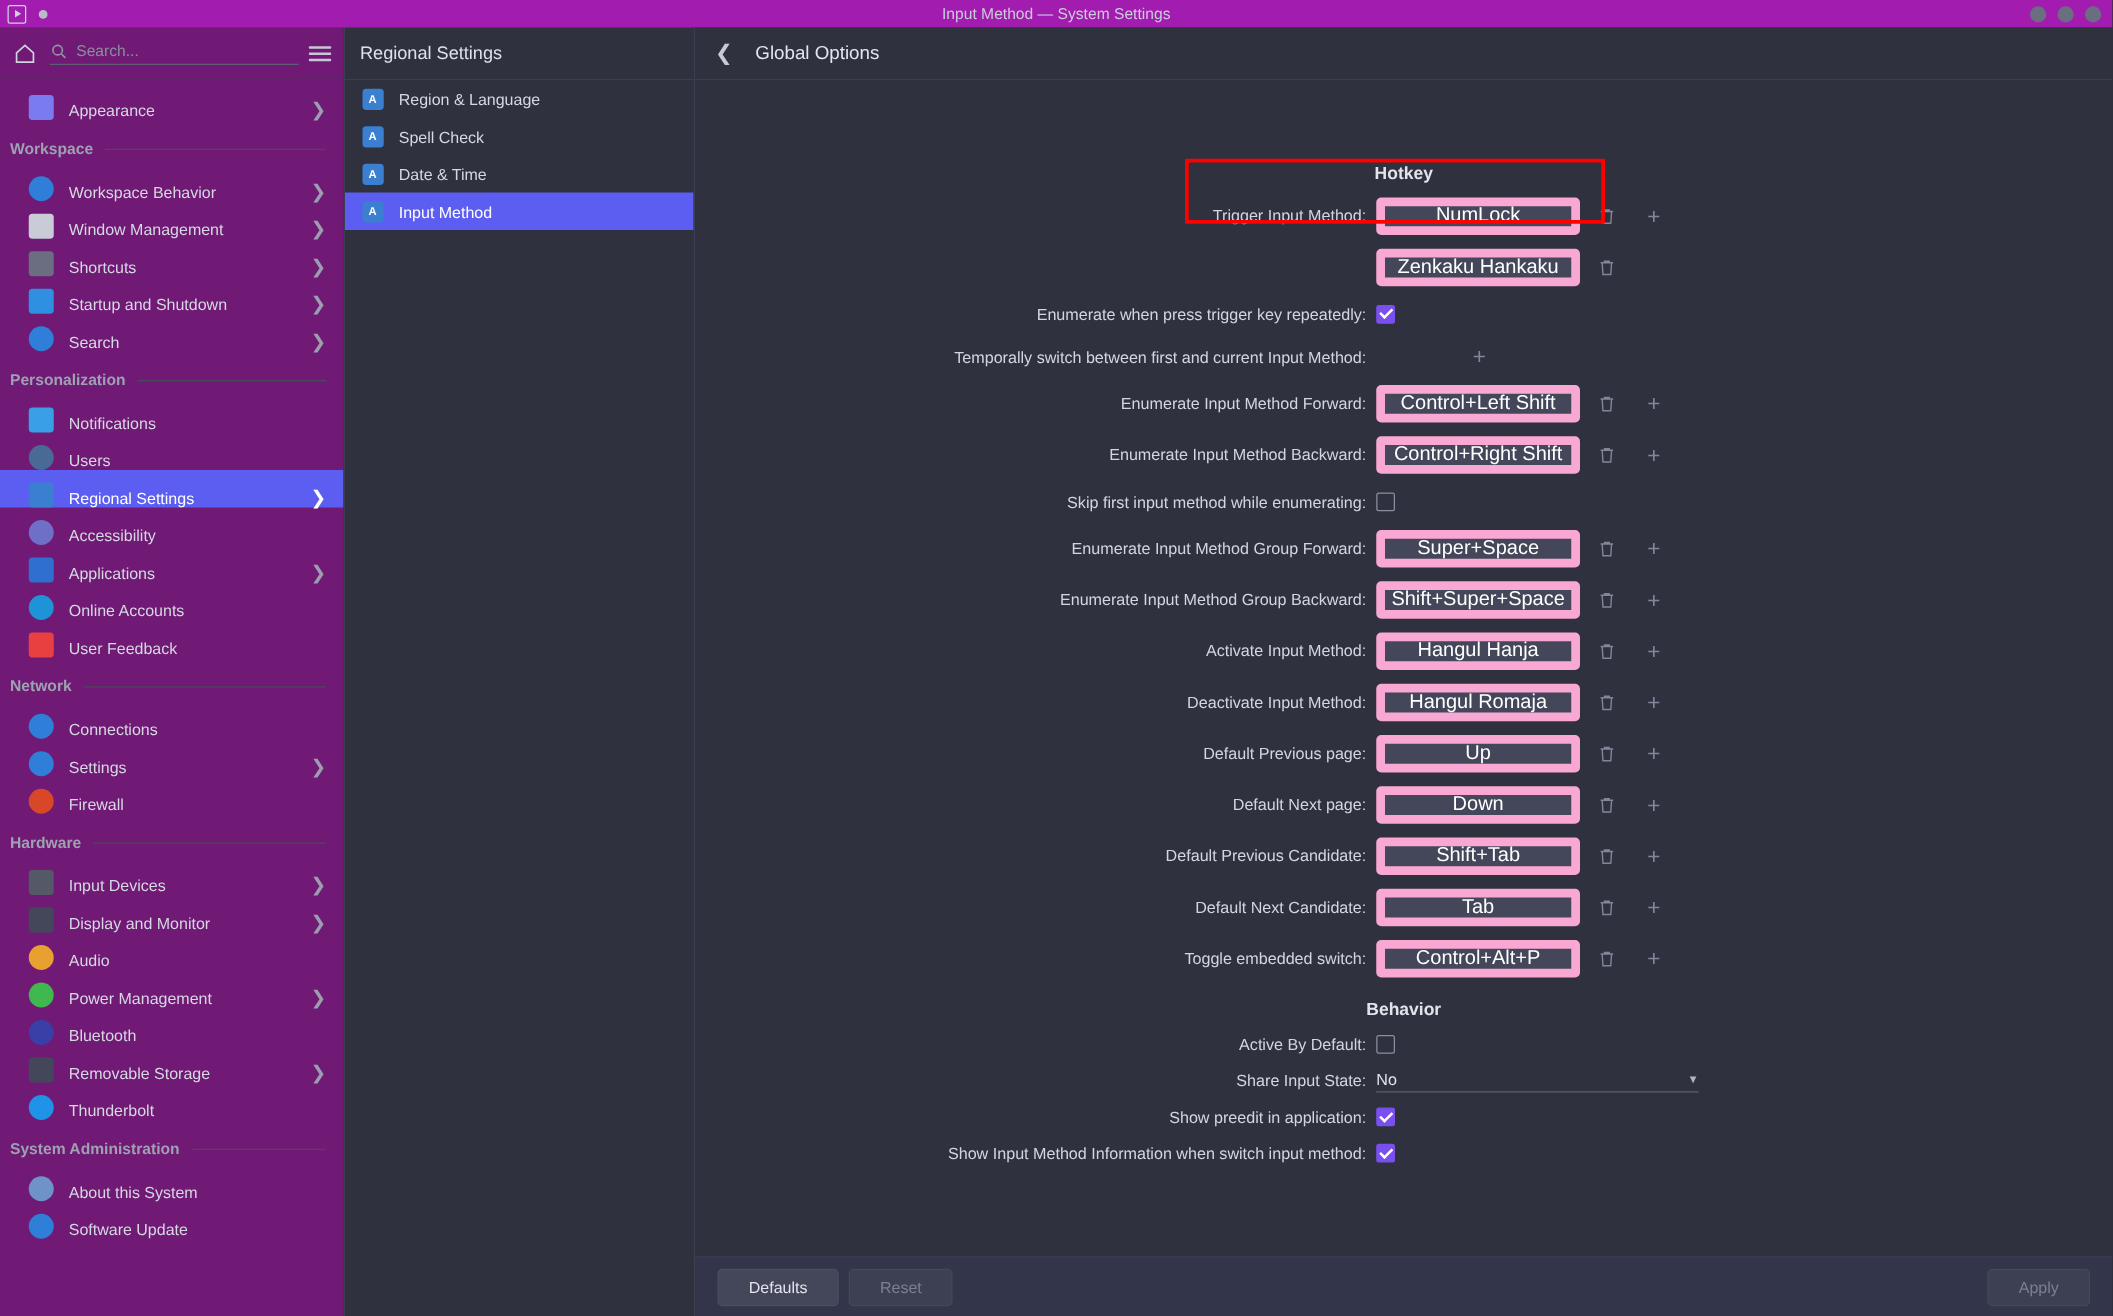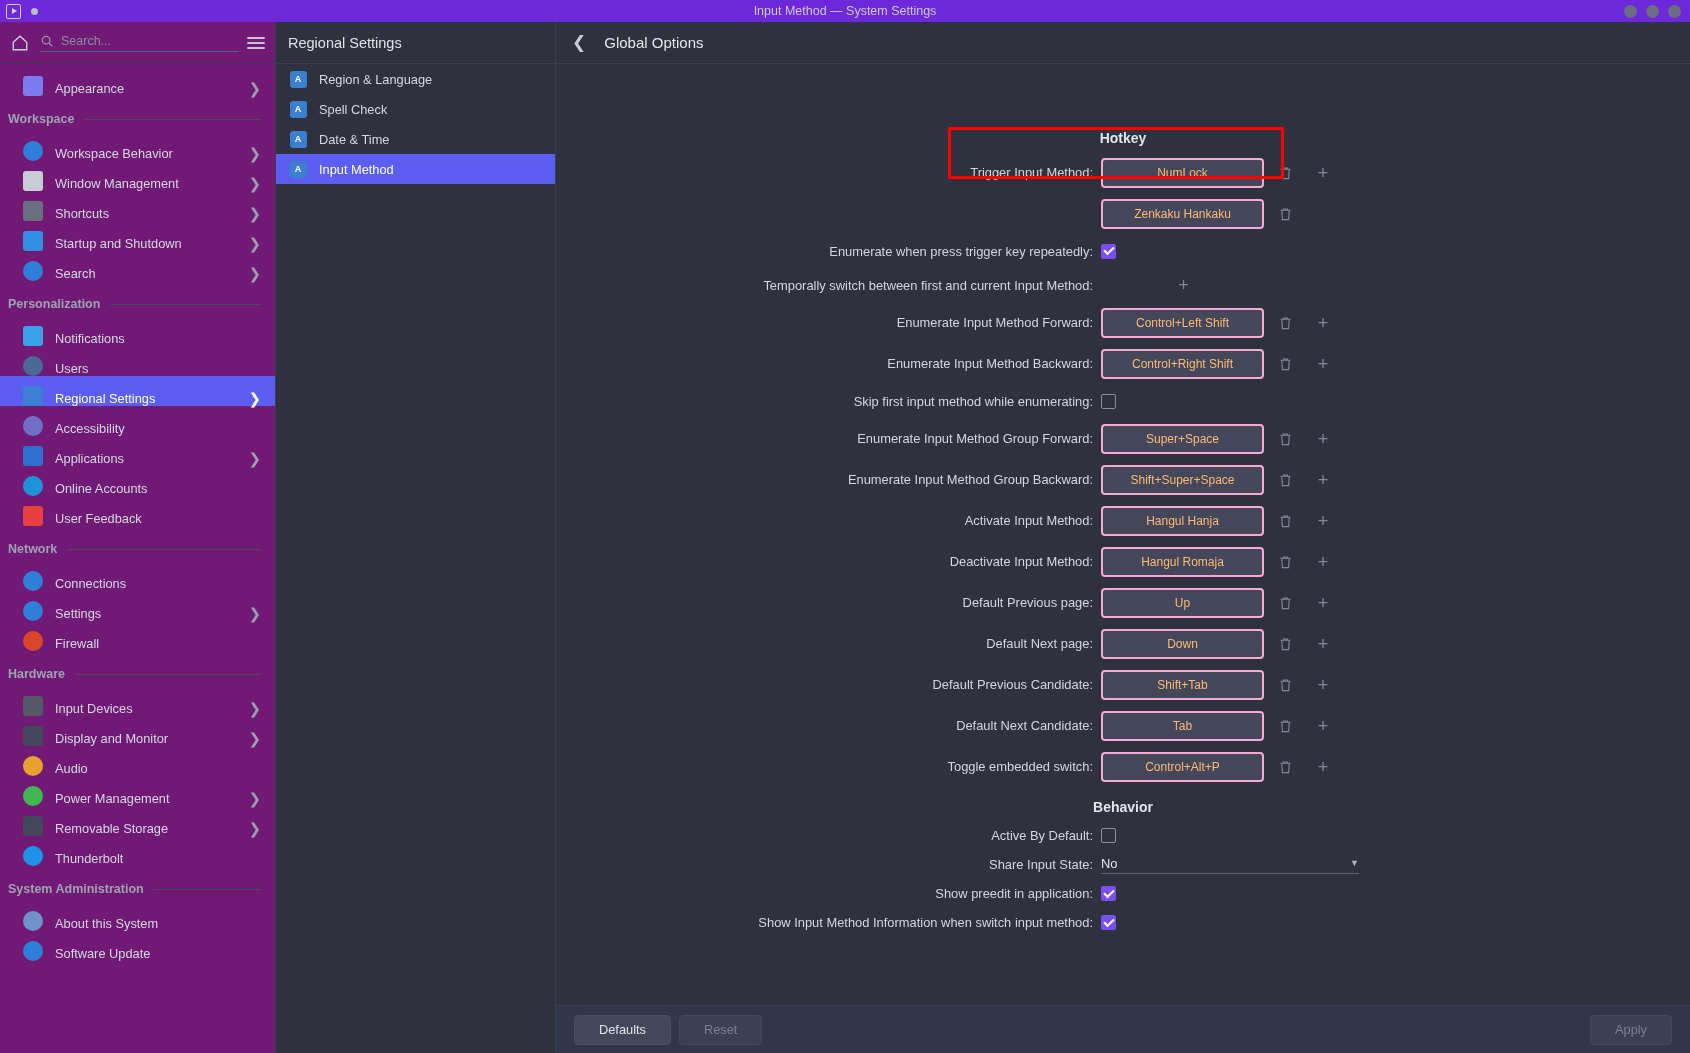--- a/index.html
+++ b/index.html
@@ -7,21 +7,21 @@
     width: 1690px; height: 1053px;
     background: #2f313f;
     font-family: "Liberation Sans", sans-serif;
     color: #d9dbe3;
     overflow: hidden;
   }
 
   
   .titlebar {
     height: 22px; width: 100%;
-    background: #6d28d9;
+    background: #a21caf;
     display: flex; align-items: center;
     position: relative;
   }
   .tb-left { display: flex; align-items: center; gap: 10px; padding-left: 6px; }
   .tb-icon-play {
     width: 15px; height: 15px; border: 1.5px solid #cfd2dd; border-radius: 2px;
     display: flex; align-items: center; justify-content: center;
   }
   .tb-icon-play i {
     width: 0; height: 0; border-left: 5px solid #cfd2dd;
@@ -115,22 +115,22 @@
     height: 41px;
   }
   .row .lbl {
     width: 545px; text-align: right; padding-right: 8px;
     font-size: 12.9px; color: #d3d6e0; white-space: nowrap;
   }
   .row .ctrl { width: 165px; display: flex; align-items: center; }
   .kbtn {
     width: 163px; height: 30px; background: #44475a; border-radius: 4px;
     display: flex; align-items: center; justify-content: center;
-    font-size: 12px; color: #fdba74; cursor: pointer;
-    border: 2px solid #f9a8d4;
+    font-size: 16px; color: #ffffff; cursor: pointer;
+    border: 7px solid #f9a8d4;
   }
   .row .trash { width: 38px; display: flex; align-items: center; justify-content: center; }
   .row .plus  { width: 38px; display: flex; align-items: center; justify-content: center;
                 font-size: 18px; color: #83869a; cursor: pointer; line-height: 1; }
 
   .cbox {
     width: 15px; height: 15px; border-radius: 2px;
     display: inline-flex; align-items: center; justify-content: center;
     flex-shrink: 0;
   }
@@ -310,20 +310,24 @@
         <div class="sb-item">
           <span class="sb-ico" style="background: rgb(232, 160, 48); border-radius: 50%;"></span>
           <span class="sb-label">Audio</span>
         </div>
         <div class="sb-item">
           <span class="sb-ico" style="background: rgb(63, 184, 79); border-radius: 50%;"></span>
           <span class="sb-label">Power Management</span>
           <span class="chev">❯</span>
         </div>
         <div class="sb-item">
+          <span class="sb-ico" style="background: rgb(58, 63, 168); border-radius: 50%;"></span>
+          <span class="sb-label">Bluetooth</span>
+        </div>
+        <div class="sb-item">
           <span class="sb-ico" style="background: rgb(68, 71, 90);"></span>
           <span class="sb-label">Removable Storage</span>
           <span class="chev">❯</span>
         </div>
         <div class="sb-item">
           <span class="sb-ico" style="background: rgb(31, 147, 232); border-radius: 50%;"></span>
           <span class="sb-label">Thunderbolt</span>
         </div>
         <div class="sb-group">
           <span>System Administration</span>

